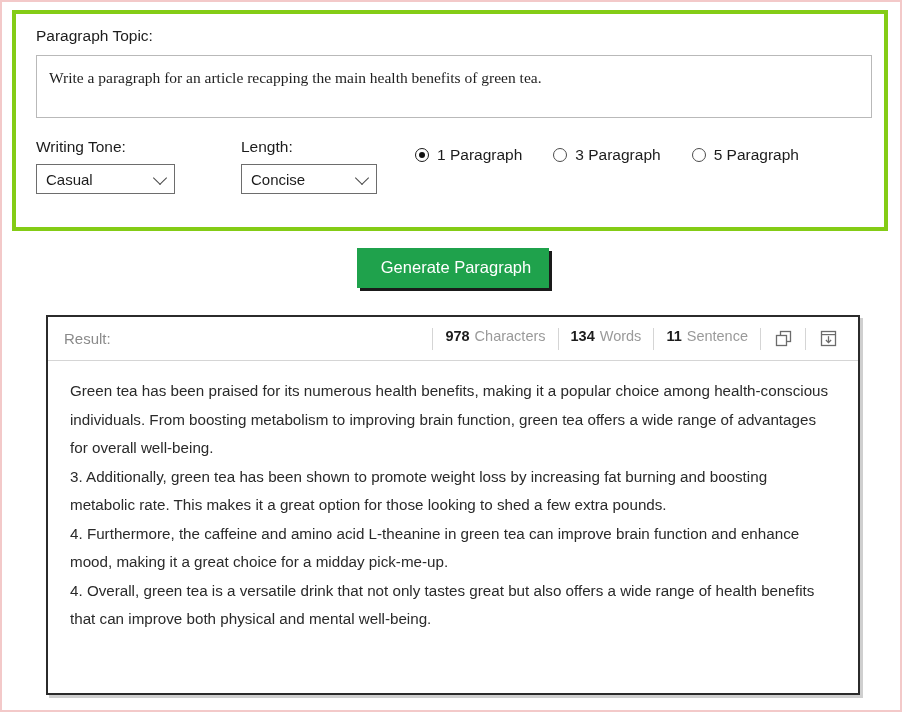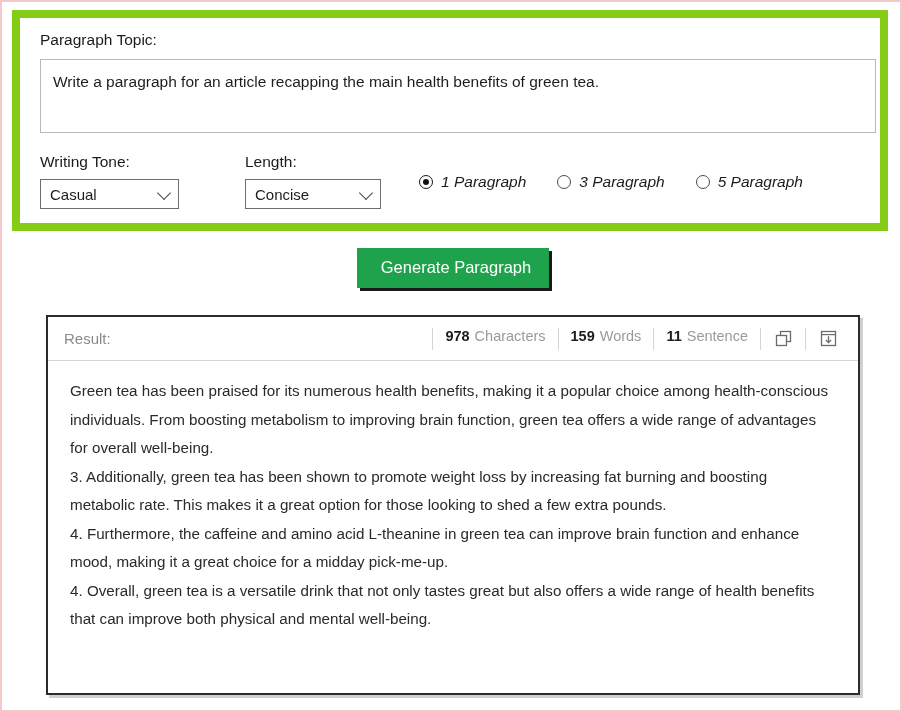--- a/index.html
+++ b/index.html
@@ -25,43 +25,43 @@
   }
 
   
   .panel {
     box-sizing: border-box;
     position: absolute;
     left: 10px;
     top: 8px;
     width: 876px;
     height: 221px;
-    border: 8px solid #84cc16;
+    border: 4px solid #84cc16;
     background: #ffffff;
     padding: 12px 20px 0 20px;
   }
   .field-label {
     font-size: 15.5px;
     color: #1c1c1c;
     line-height: 20px;
     margin-bottom: 9px;
     white-space: nowrap;
   }
   .topic-area {
     box-sizing: border-box;
     width: 836px;
-    height: 74px;
+    height: 63px;
     border: 1px solid #b9b9b9;
     background: #ffffff;
     padding: 12px 12px;
     font-size: 15.5px;
     color: #1e1e1e;
     line-height: 20px;
     resize: none;
-    font-family: Liberation Sans, sans-serif;
+    font-family: Liberation Serif, serif;
     outline: none;
   }
 
   .controls-row {
     display: flex;
     align-items: flex-start;
     margin-top: 15px;
   }
   .control-group {
     display: flex;
@@ -91,21 +91,21 @@
     right: 9px;
     top: 50%;
     width: 9px;
     height: 9px;
     margin-top: -6px;
     border-right: 1.6px solid #4a4a4a;
     border-bottom: 1.6px solid #4a4a4a;
     transform: rotate(45deg);
   }
 
-  .radio-group { display: flex; align-items: flex-end; margin-top: 21px; font-style: italic; }
+  .radio-group { display: flex; align-items: flex-end; margin-top: 9px; }
   .radio-item {
     display: flex;
     align-items: center;
     margin-right: 31px;
     cursor: pointer;
     font-size: 15.5px;
     color: #1c1c1c;
     white-space: nowrap;
   }
   .radio-item:last-child { margin-right: 0; }
@@ -268,21 +268,21 @@
 
     <div class="result-head">
       <div class="result-title">Result:</div>
 
       <div class="stat">
         <span class="num">978</span>
         <span class="lbl">Characters</span>
       </div>
 
       <div class="stat">
-        <span class="num">159</span>
+        <span class="num">134</span>
         <span class="lbl">Words</span>
       </div>
 
       <div class="stat">
         <span class="num">11</span>
         <span class="lbl">Sentence</span>
       </div>
 
       <div class="icon-btn">
         <span>

